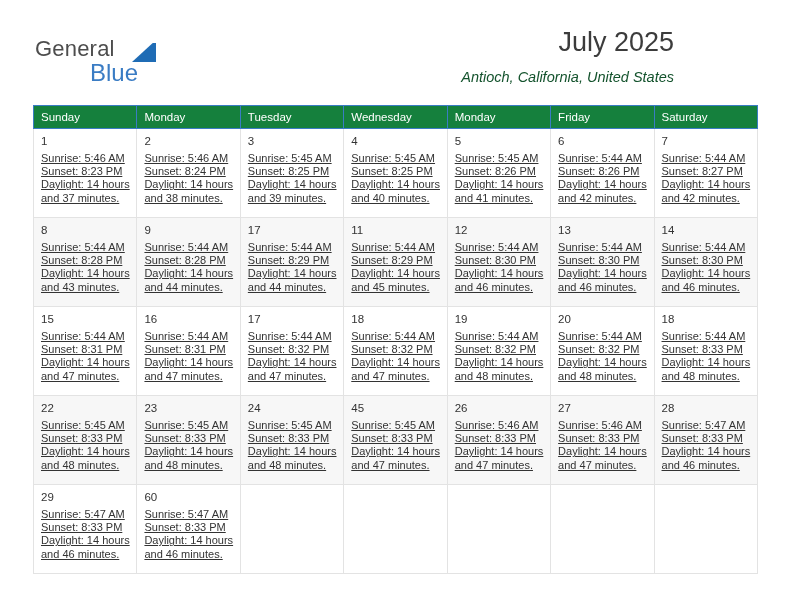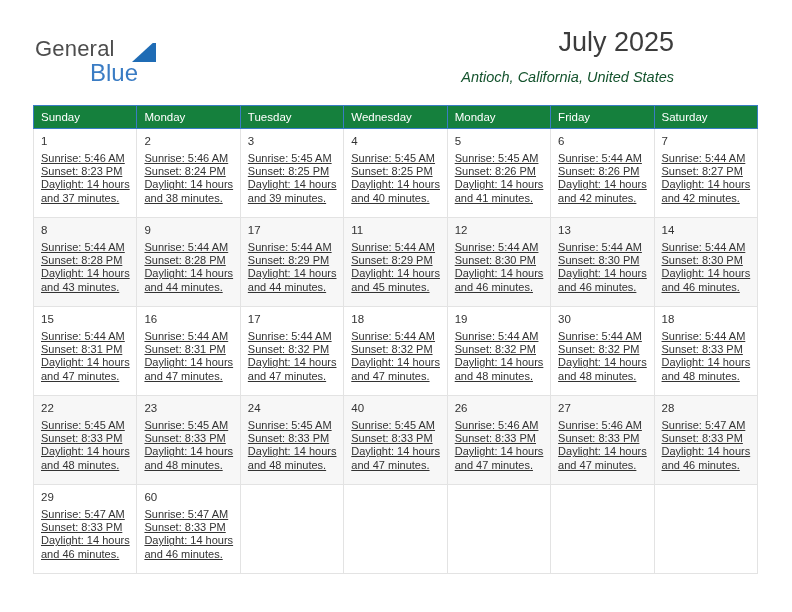--- a/index.html
+++ b/index.html
@@ -341,21 +341,21 @@
             <div class="cell-inner">
               <div class="daynum">19</div>
               <div class="info">Sunrise: 5:44 AM
 Sunset: 8:32 PM
 Daylight: 14 hours
 and 48 minutes.</div>
             </div>
           </td>
         <td>
             <div class="cell-inner">
-              <div class="daynum">30</div>
+              <div class="daynum">20</div>
               <div class="info">Sunrise: 5:44 AM
 Sunset: 8:32 PM
 Daylight: 14 hours
 and 48 minutes.</div>
             </div>
           </td>
         <td>
             <div class="cell-inner">
               <div class="daynum">18</div>
               <div class="info">Sunrise: 5:44 AM
@@ -389,21 +389,21 @@
             <div class="cell-inner">
               <div class="daynum">24</div>
               <div class="info">Sunrise: 5:45 AM
 Sunset: 8:33 PM
 Daylight: 14 hours
 and 48 minutes.</div>
             </div>
           </td>
         <td>
             <div class="cell-inner">
-              <div class="daynum">40</div>
+              <div class="daynum">45</div>
               <div class="info">Sunrise: 5:45 AM
 Sunset: 8:33 PM
 Daylight: 14 hours
 and 47 minutes.</div>
             </div>
           </td>
         <td>
             <div class="cell-inner">
               <div class="daynum">26</div>
               <div class="info">Sunrise: 5:46 AM

